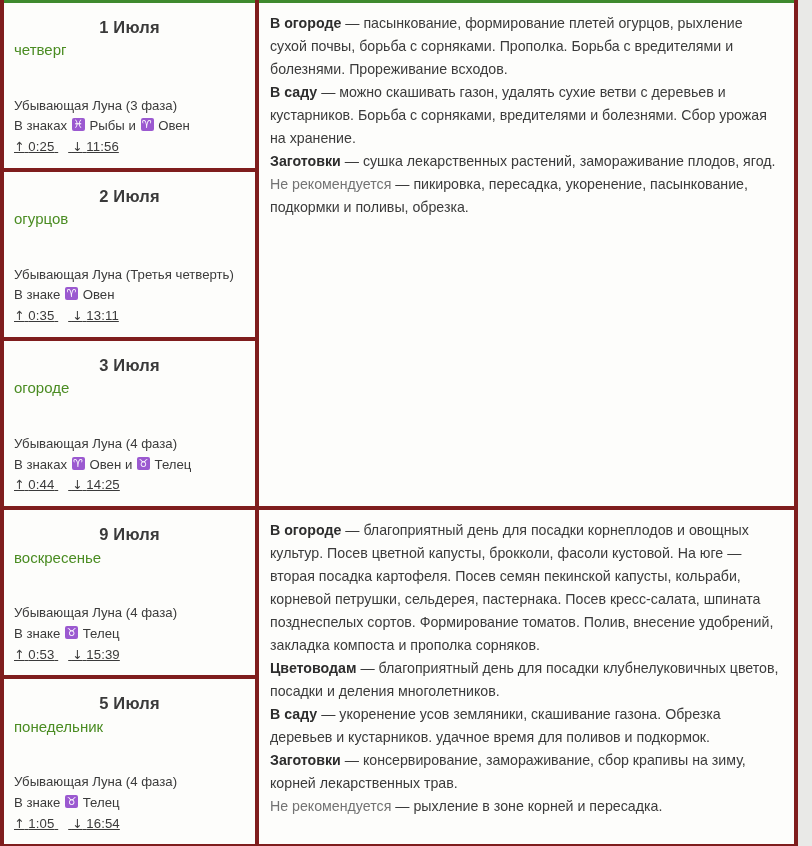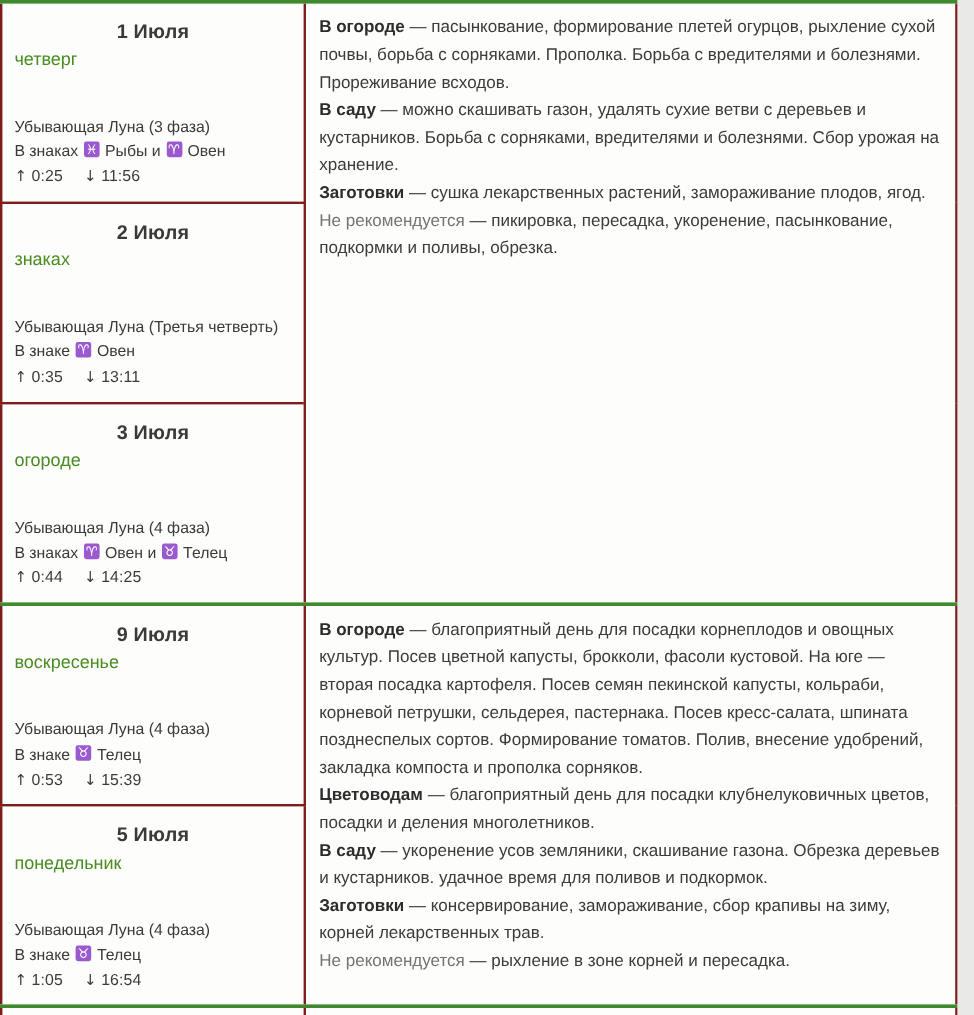--- a/index.html
+++ b/index.html
@@ -23,21 +23,21 @@
 
   .cal-table {
     border-collapse: collapse;
     width: 798px;
     margin: 0;
     background: #fdfdfb;
     table-layout: fixed;
   }
 
   .cal-table td {
-    border: 2px solid #7f1d1d;
+    border: 4px solid #7f1d1d;
     vertical-align: top;
     background: #fdfdfb;
     padding: 0;
   }
 
   
   tr.group-start > td {
     border-top: 3px solid #3f8a2e;
   }
 
@@ -90,20 +90,21 @@
     font-size: 11px;
     border-radius: 2px;
     vertical-align: -1px;
     margin: 0 1px;
     font-family: "DejaVu Sans", sans-serif;
     overflow: hidden;
   }
 
   .times {
     letter-spacing: .1px;
+    text-decoration: underline;
   }
   .times .arrow {
     font-family: "DejaVu Sans", sans-serif;
     font-size: 12.5px;
   }
   .times .gap { display: inline-block; width: 10px; }
 
   .advice-para {
     font-size: 14.2px;
     color: #3b3b3b;
@@ -166,21 +167,21 @@
             <b>В саду</b><span> — </span><span>можно скашивать газон, удалять сухие ветви с деревьев и кустарников. Борьба с сорняками, вредителями и болезнями. Сбор урожая на хранение.</span><br>
             <b>Заготовки</b><span> — </span><span>сушка лекарственных растений, замораживание плодов, ягод.</span><br>
             <span class="warn">Не рекомендуется</span><span> — </span><span>пикировка, пересадка, укоренение, пасынкование, подкормки и поливы, обрезка.</span>
           </p>
         </td>
       </tr>
 
       <tr>
         <td class="day-cell">
           <div class="day-title">2 Июля</div>
-          <div class="day-weekday">знаках</div>
+          <div class="day-weekday">огурцов</div>
           <div class="day-info">
             <div class="line">Убывающая Луна (Третья четверть)</div>
             <div class="line">
               <span>В знаке</span>
               <span class="zodiac">♈</span>
               <span>Овен</span>
             </div>
             <div class="line times">
               <span class="arrow">↑</span>
               <span>0:35</span>

